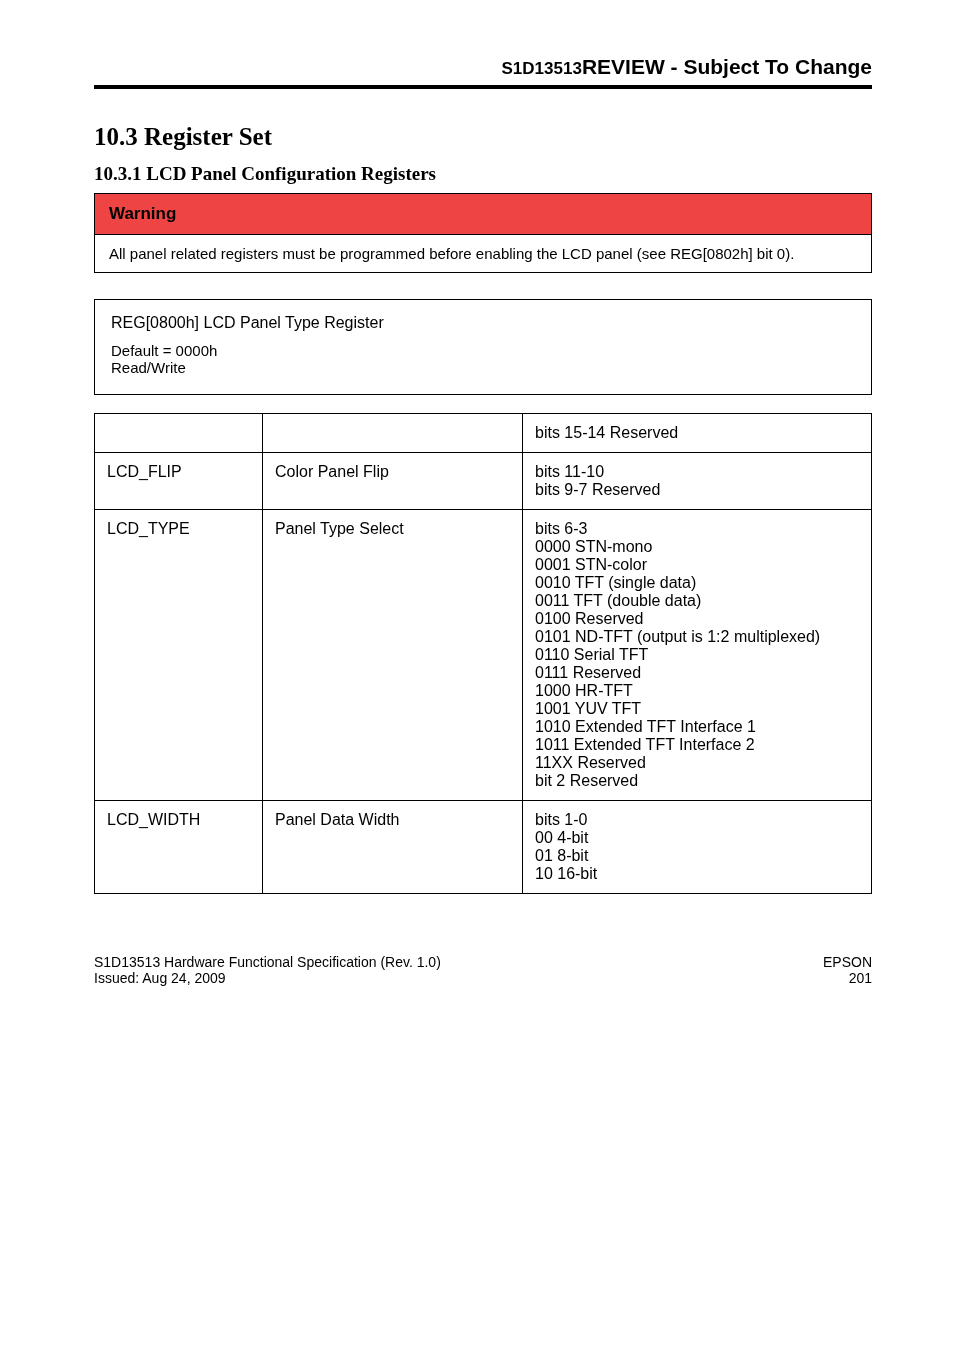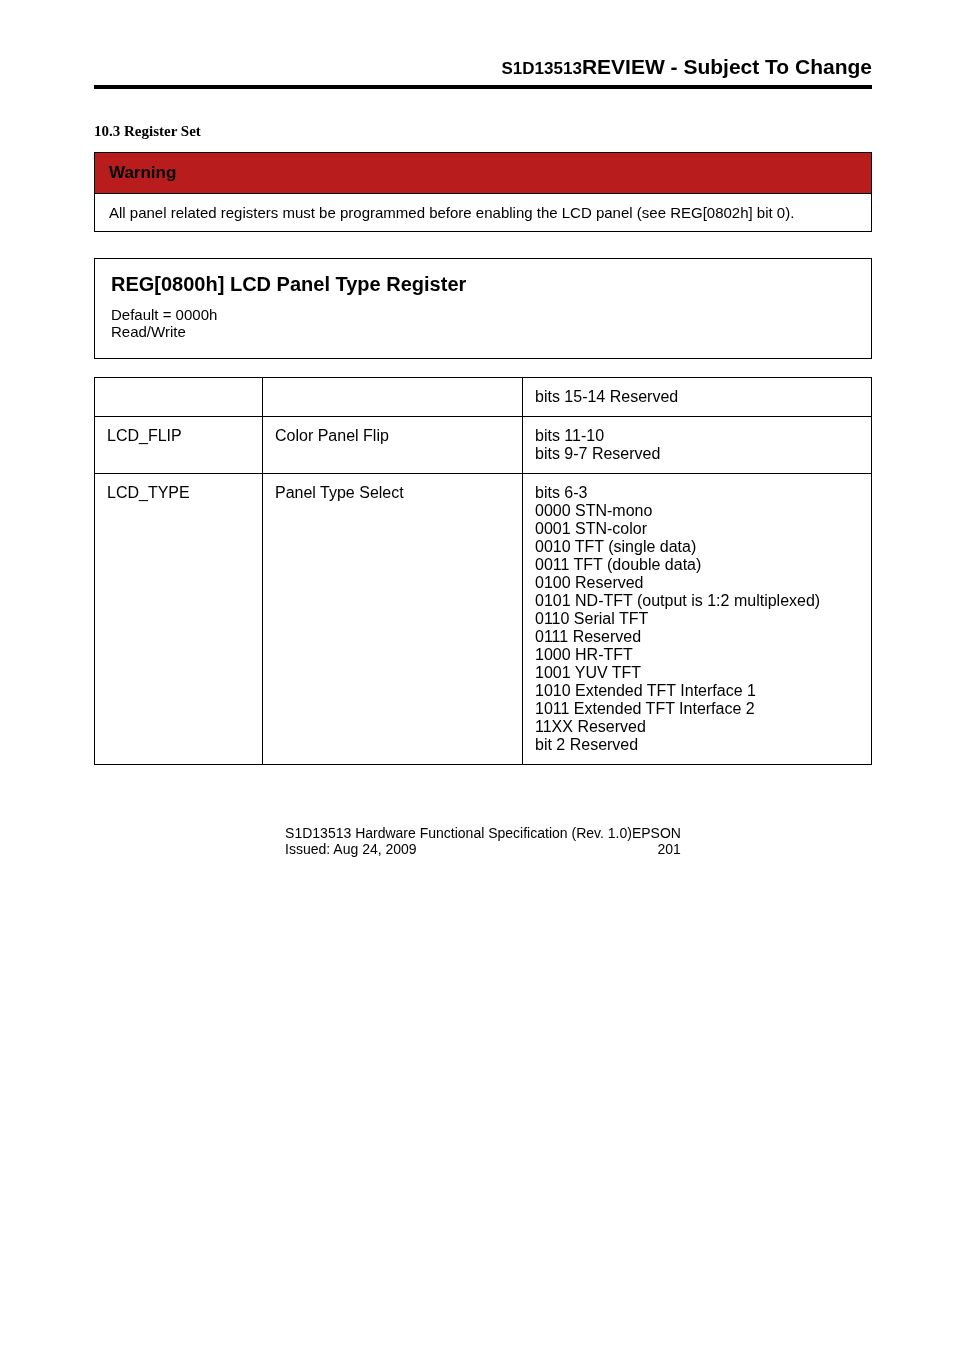--- a/index.html
+++ b/index.html
@@ -27,32 +27,32 @@
     font-size: 17px;
     font-weight: bold;
   }
   .header-right {
     font-family: Arial, sans-serif;
     font-size: 21px;
     font-weight: bold;
   }
   .section-num {
     font-family: "Times New Roman", Times, serif;
-    font-size: 15px;
+    font-size: 25px;
     font-weight: bold;
     margin: 0 0 12px 0;
   }
   .subhead {
     font-family: "Times New Roman", Times, serif;
     font-size: 19px;
     font-weight: bold;
     margin: 0 0 8px 0;
   }
   .shade-row td {
-    background: #b91c1c;
+    background: #ef4444;
   }
   .warning-table {
     width: 100%;
     border-collapse: collapse;
     margin-bottom: 26px;
   }
   .warning-table td {
     border: 1px solid #000;
     padding: 10px 14px;
     font-family: Arial, sans-serif;
@@ -65,23 +65,23 @@
     font-weight: bold;
   }
   .block-framed {
     border: 1px solid #000;
     padding: 14px 16px 18px 16px;
     font-family: Arial, sans-serif;
     font-size: 15px;
     margin-bottom: 18px;
   }
   .frame-title {
-    font-weight: bold;
+    font-weight: normal;
     font-family: Arial, sans-serif;
-    font-size: 20px;
+    font-size: 16px;
     margin: 0 0 10px 0;
   }
   .plain-line {
     margin: 0;
   }
 
   .spec-table {
     width: 100%;
     border-collapse: collapse;
   }
@@ -91,37 +91,38 @@
     font-family: Arial, sans-serif;
     font-size: 16px;
     vertical-align: top;
   }
   .spec-table .col-a { width: 168px; }
   .spec-table .col-b { width: 260px; }
   .nowrap { white-space: pre-line; }
 
   .footer {
     display: flex;
-    justify-content: center;
+    justify-content: space-between;
     font-family: Arial, sans-serif;
     font-size: 14px;
     margin-top: 60px;
   }
 </style>
 </head>
 <body>
 
 <div class="page">
 
   <div class="header-row">
     <div class="header-left">S1D13513</div>
     <div class="header-right">REVIEW - Subject To Change</div>
   </div>
 
   <h2 class="section-num">10.3  Register Set</h2>
+  <h3 class="subhead">10.3.1  LCD Panel Configuration Registers</h3>
 
   <table class="warning-table">
     <tbody>
         <tr class="shade-row">
       <td>
         <span class="warn-title">Warning</span>
       </td>
     </tr>
     <tr>
       <td>All panel related registers must be programmed before enabling the LCD panel (see REG[0802h] bit 0).</td>
@@ -160,20 +161,28 @@
 0101  ND-TFT (output is 1:2 multiplexed)
 0110  Serial TFT
 0111  Reserved
 1000  HR-TFT
 1001  YUV TFT
 1010  Extended TFT Interface 1
 1011  Extended TFT Interface 2
 11XX  Reserved
 bit 2  Reserved</td>
     </tr>
+    <tr>
+      <td class="col-a">LCD_WIDTH</td>
+      <td class="col-b">Panel Data Width</td>
+      <td class="nowrap">bits 1-0
+00  4-bit
+01  8-bit
+10  16-bit</td>
+    </tr>
   </tbody>
     </table>
 
   <div class="footer">
     <div>
       <div>S1D13513 Hardware Functional Specification  (Rev. 1.0)</div>
       <div>Issued: Aug 24, 2009</div>
     </div>
     <div style="text-align:right">
       <div>EPSON</div>

